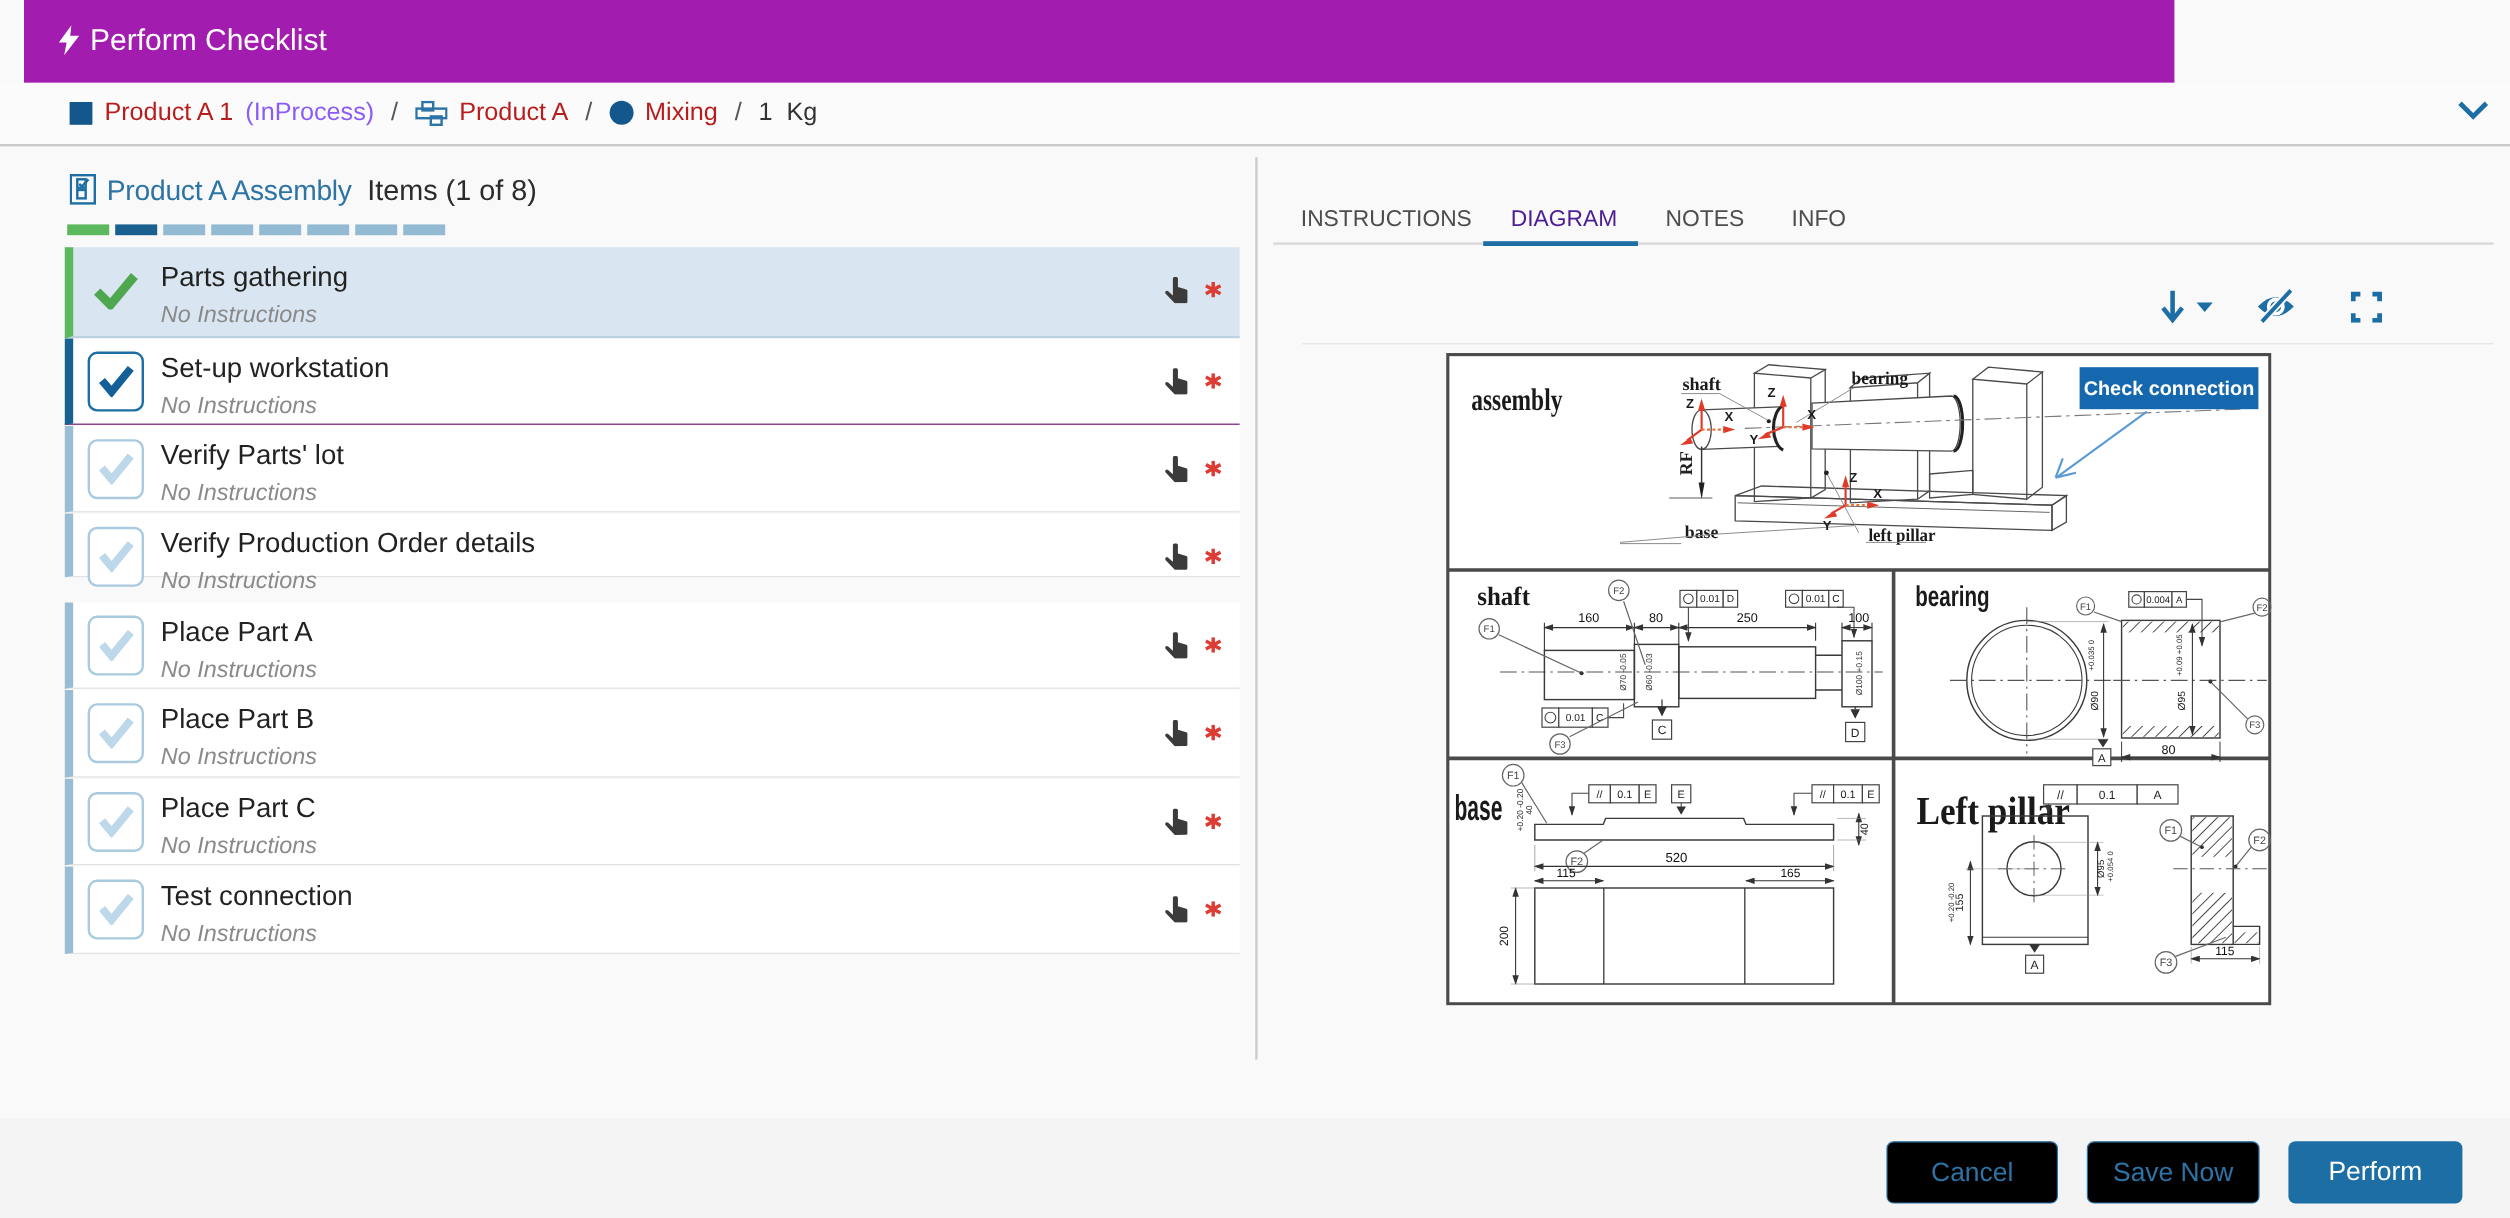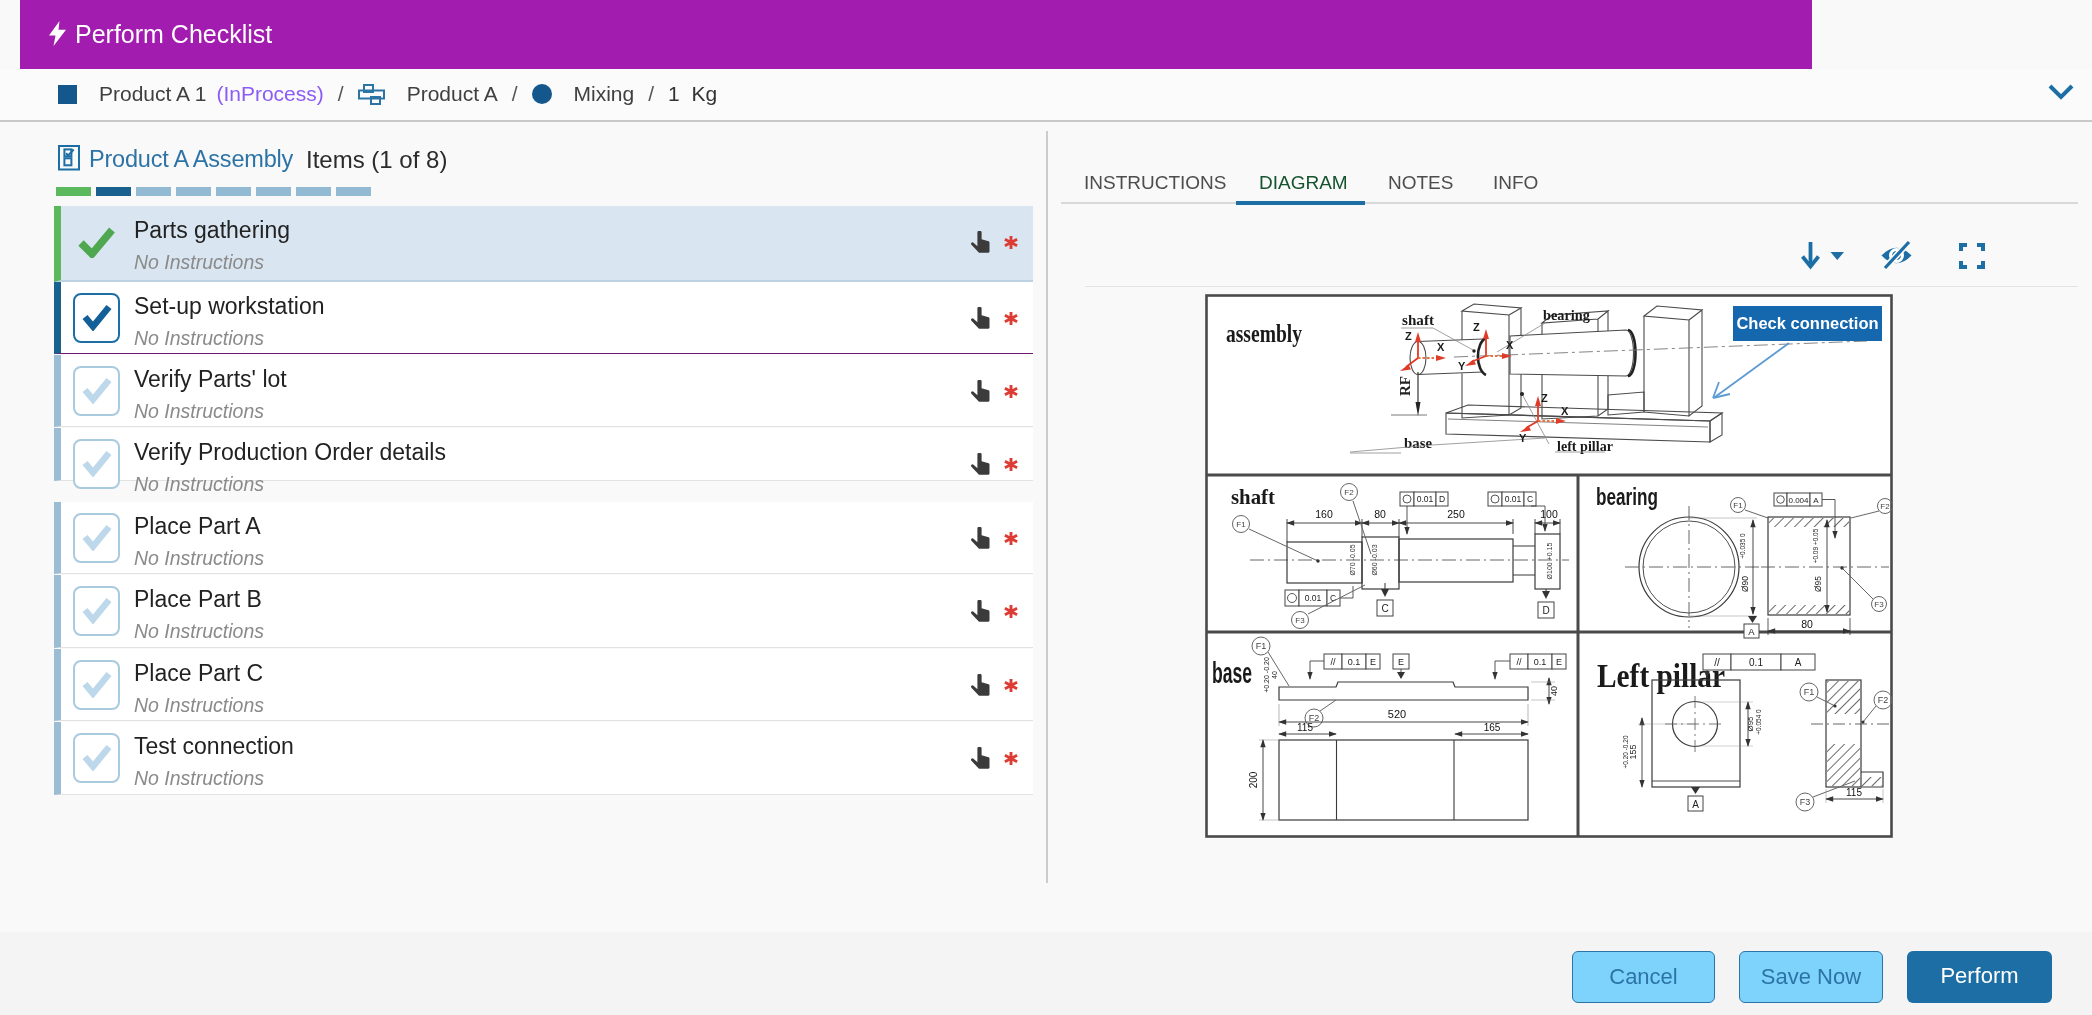--- a/index.html
+++ b/index.html
@@ -8,21 +8,21 @@
 .abs { position:absolute; }
 
 
 #hdr { left:0; top:0; width:1792px; height:69px; background:#a21caf; color:#fff;margin-left:20px; }
 #hdr .title { position:absolute; left:55px; top:20px; font-size:25px; color:#fff; }
 #hdr svg { position:absolute; left:27px; top:21px; }
 
 
 #crumbs { left:0; top:69px; width:2092px; height:53px; background:#fbfbfb; border-bottom:2px solid #c9c9c9; font-size:21px; color:#333; }
 #crumbs .in { position:absolute; left:58px; top:13px; display:flex; align-items:center; gap:10px; white-space:nowrap; }
-#crumbs a { color:#404040; text-decoration:none;margin-left:12px; }
+#crumbs a { color:#b91c1c; text-decoration:none; }
 .sq { width:19px; height:19px; background:#14578c; display:inline-block; }
 .dot { width:20px; height:20px; background:#14578c; border-radius:50%; display:inline-block; }
 .slash { color:#555; padding:0 4px; }
 #crumb-chev { right:18px; top:84px; }
 
 
 #lt-icon { left:58px; top:145px; }
 #lt-title { left:89px; top:146px; font-size:23.5px; color:#2d74a6; letter-spacing:-0.2px; }
 #lt-items { left:306px; top:146px; font-size:24px; color:#2b2b2b; }
 .pseg { position:absolute; top:187px; height:9px; width:35px; }
@@ -40,21 +40,21 @@
 .tab { position:absolute; top:172px; font-size:19px; color:#4d4d4d; letter-spacing:0px; }
 #tab-underline-grey { left:1061px; top:202px; width:1017px; height:2px; background:#d9d9d9; }
 #tab-underline-blue { left:1236px; top:201px; width:129px; height:4px; background:#1c6ea4; }
 #toolbar-line { left:1085px; top:286px; width:993px; height:1px; background:#e3e3e3; }
 
 
 #comments { left:0; top:885px; width:2092px; height:47px; background:#f9f9f9; border-top:1px solid #d8d8d8; border-bottom:1px solid #d8d8d8; }
 #comments .lbl { position:absolute; left:55px; top:11px; font-size:21px; color:#333; }
 #footer { left:0; top:932px; width:2092px; height:83px; background:#f4f4f4; }
 .btn { position:absolute; top:19px; height:52px; border-radius:6px; font-size:22px; text-align:center; line-height:50px; }
-.btn.o { background:#7dd3fc; border:1.5px solid #2d74a6; color:#2d74a6; }
+.btn.o { background:#000000; border:1.5px solid #2d74a6; color:#2d74a6; }
 #btn-cancel { left:1572px; width:143px; }
 #btn-save { left:1739px; width:144px; }
 #btn-perform { left:1907px; width:145px; background:#1c6ea4; color:#fff; }
 </style>
 </head>
 <body>
 <div id="page">
 
   <div id="hdr" class="abs">
     <svg width="21" height="25" viewBox="0 0 21 25">
@@ -238,21 +238,21 @@
         </svg></div>
     <div class="ast"><svg width="14" height="13" viewBox="0 0 14 13">
           <g stroke="#dd3c35" stroke-width="2.9">
             <path d="M7 0 V13 M0.9 3.2 L13.1 9.8 M13.1 3.2 L0.9 9.8"></path>
           </g>
         </svg></div>
   </div>
 
   <div id="vdiv" class="abs"></div>
   <div class="tab abs" style="left:1084px">INSTRUCTIONS</div>
-  <div class="tab abs" style="left:1259px;color:#14532d">DIAGRAM</div>
+  <div class="tab abs" style="left:1259px;color:#4c1d95">DIAGRAM</div>
   <div class="tab abs" style="left:1388px">NOTES</div>
   <div class="tab abs" style="left:1493px">INFO</div>
   <div id="tab-underline-grey" class="abs"></div>
   <div id="tab-underline-blue" class="abs"></div>
 
   <svg class="abs" style="left:1801px;top:242px" width="45" height="29" viewBox="0 0 45 29">
       <g stroke="#1c6ea4" fill="none">
         <path d="M9.5 0 V24" stroke-width="3.8"></path>
         <path d="M1.5 14.5 L9.5 24.5 L17.5 14.5" stroke-width="3.8"></path>
         <path d="M29.5 10 h13.5 l-6.75 8 Z" fill="#1c6ea4" stroke="none"></path>

